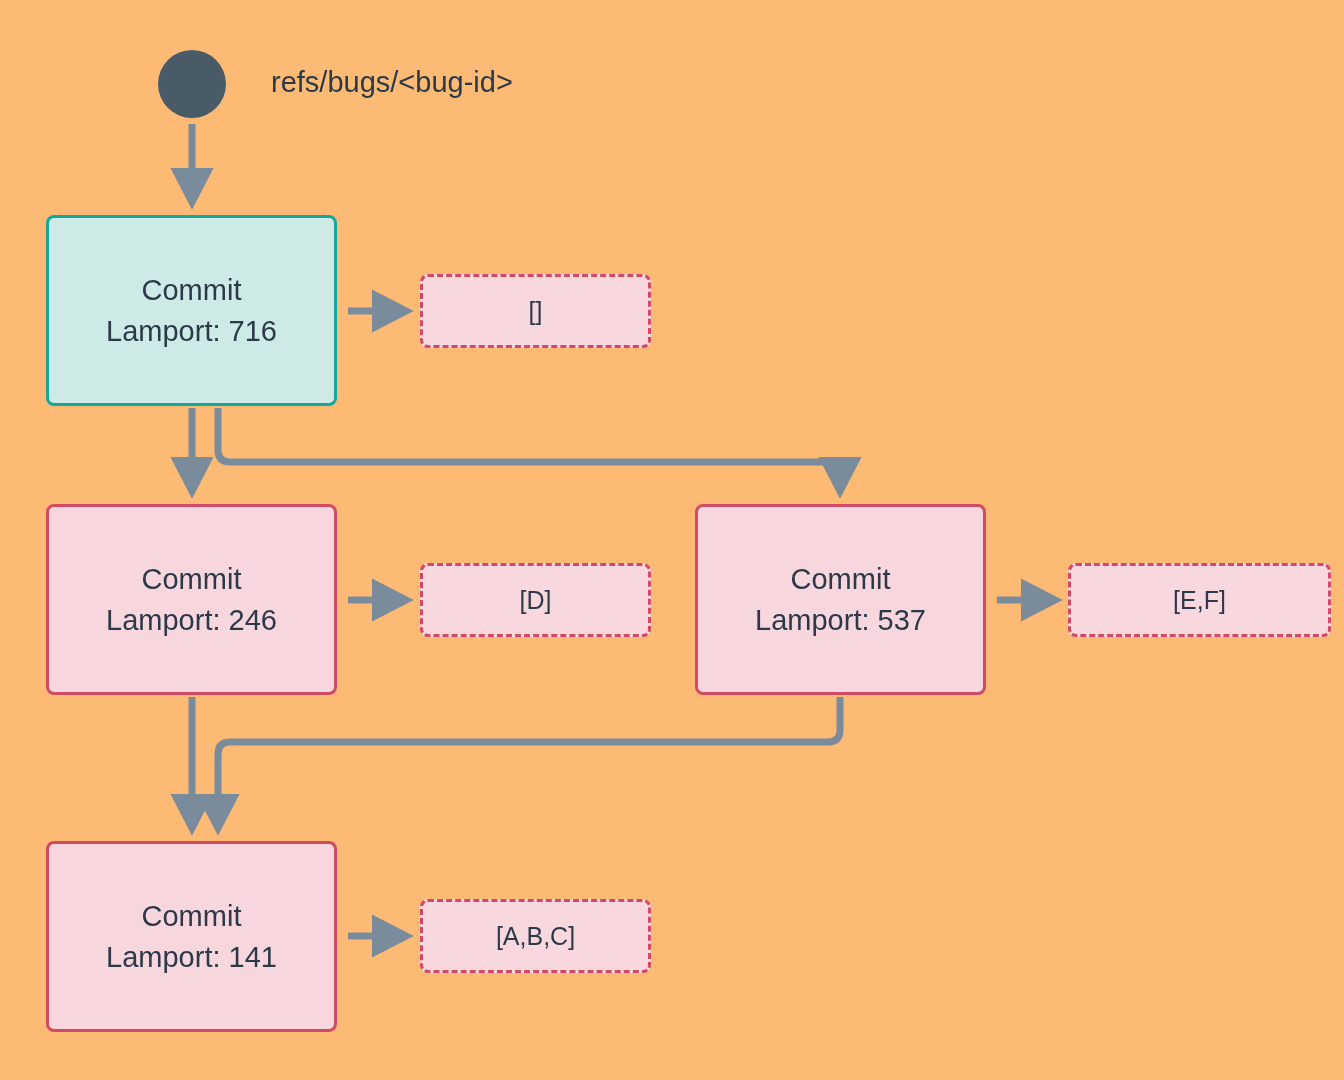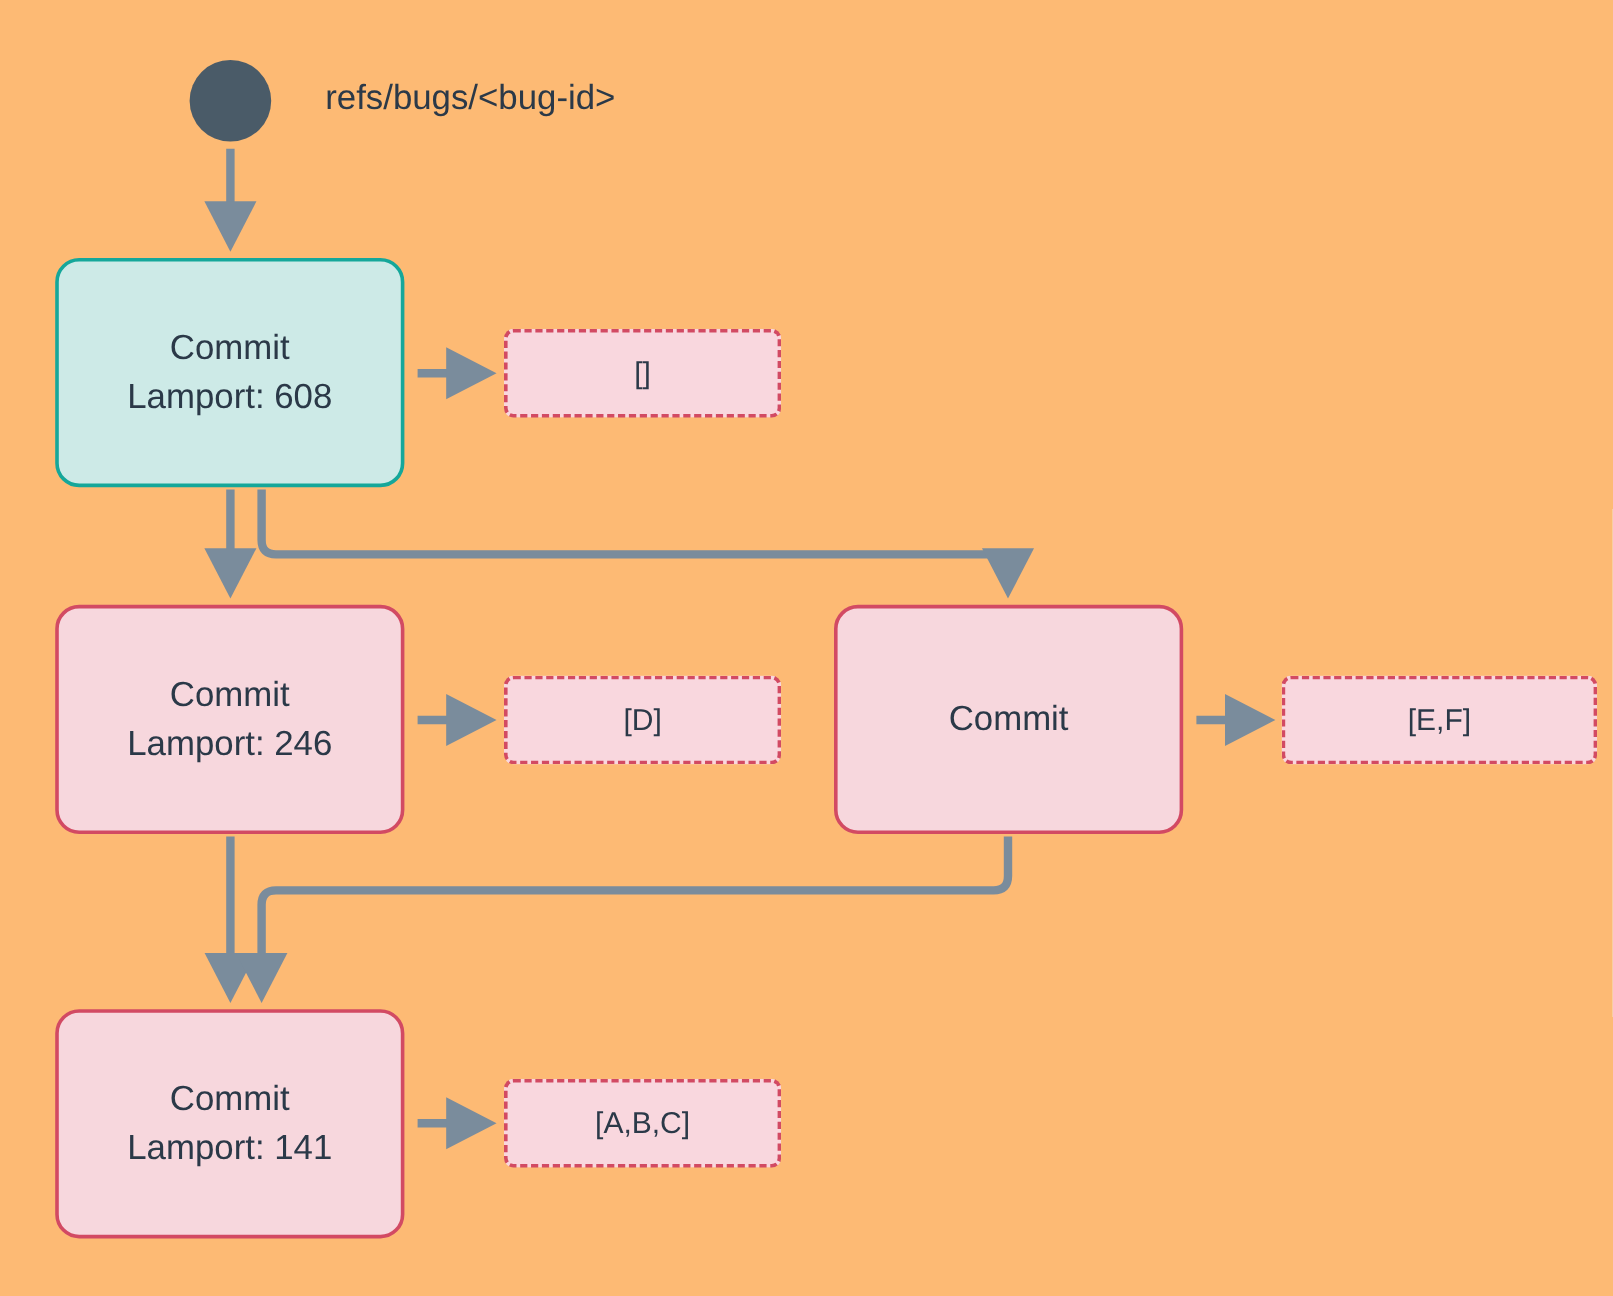--- a/index.html
+++ b/index.html
@@ -27,21 +27,21 @@
     pointer-events: none;
   }
 
   .node {
     position: absolute;
     box-sizing: border-box;
     display: flex;
     flex-direction: column;
     align-items: center;
     justify-content: center;
-    border-radius: 20px;
+    border-radius: 8px;
     color: #2b3948;
     line-height: 1.38;
   }
   .node .line {
     display: block;
     white-space: nowrap;
   }
 
   .commit-node {
     border-width: 3px;
@@ -115,38 +115,39 @@
 
     <path d="M348,936 L404,936" stroke="#7a8c9c" stroke-width="7" fill="none" marker-end="url(#arrow)"></path>
   </svg>
 
   <div class="root-dot" style="left:158px; top:50px; width:68px; height:68px;"></div>
 
   <div class="label-block label-ref" style="left:271px; top:66px;">refs/bugs/&lt;bug-id&gt;</div>
 
   <div class="node commit-node teal" style="left:46px; top:215px; width:291px; height:191px;">
     <span class="line">Commit</span>
-    <span class="line">Lamport: 608</span>
+    <span class="line">Lamport: 716</span>
   </div>
 
   <div class="node pending-node" style="left:420px; top:274px; width:231px; height:74px;">
     <span class="line">[]</span>
   </div>
 
   <div class="node commit-node pink" style="left:46px; top:504px; width:291px; height:191px;">
     <span class="line">Commit</span>
     <span class="line">Lamport: 246</span>
   </div>
 
   <div class="node pending-node" style="left:420px; top:563px; width:231px; height:74px;">
     <span class="line">[D]</span>
   </div>
 
   <div class="node commit-node pink" style="left:695px; top:504px; width:291px; height:191px;">
     <span class="line">Commit</span>
+    <span class="line">Lamport: 537</span>
   </div>
 
   <div class="node pending-node" style="left:1068px; top:563px; width:263px; height:74px;">
     <span class="line">[E,F]</span>
   </div>
 
   <div class="node commit-node pink" style="left:46px; top:841px; width:291px; height:191px;">
     <span class="line">Commit</span>
     <span class="line">Lamport: 141</span>
   </div>

